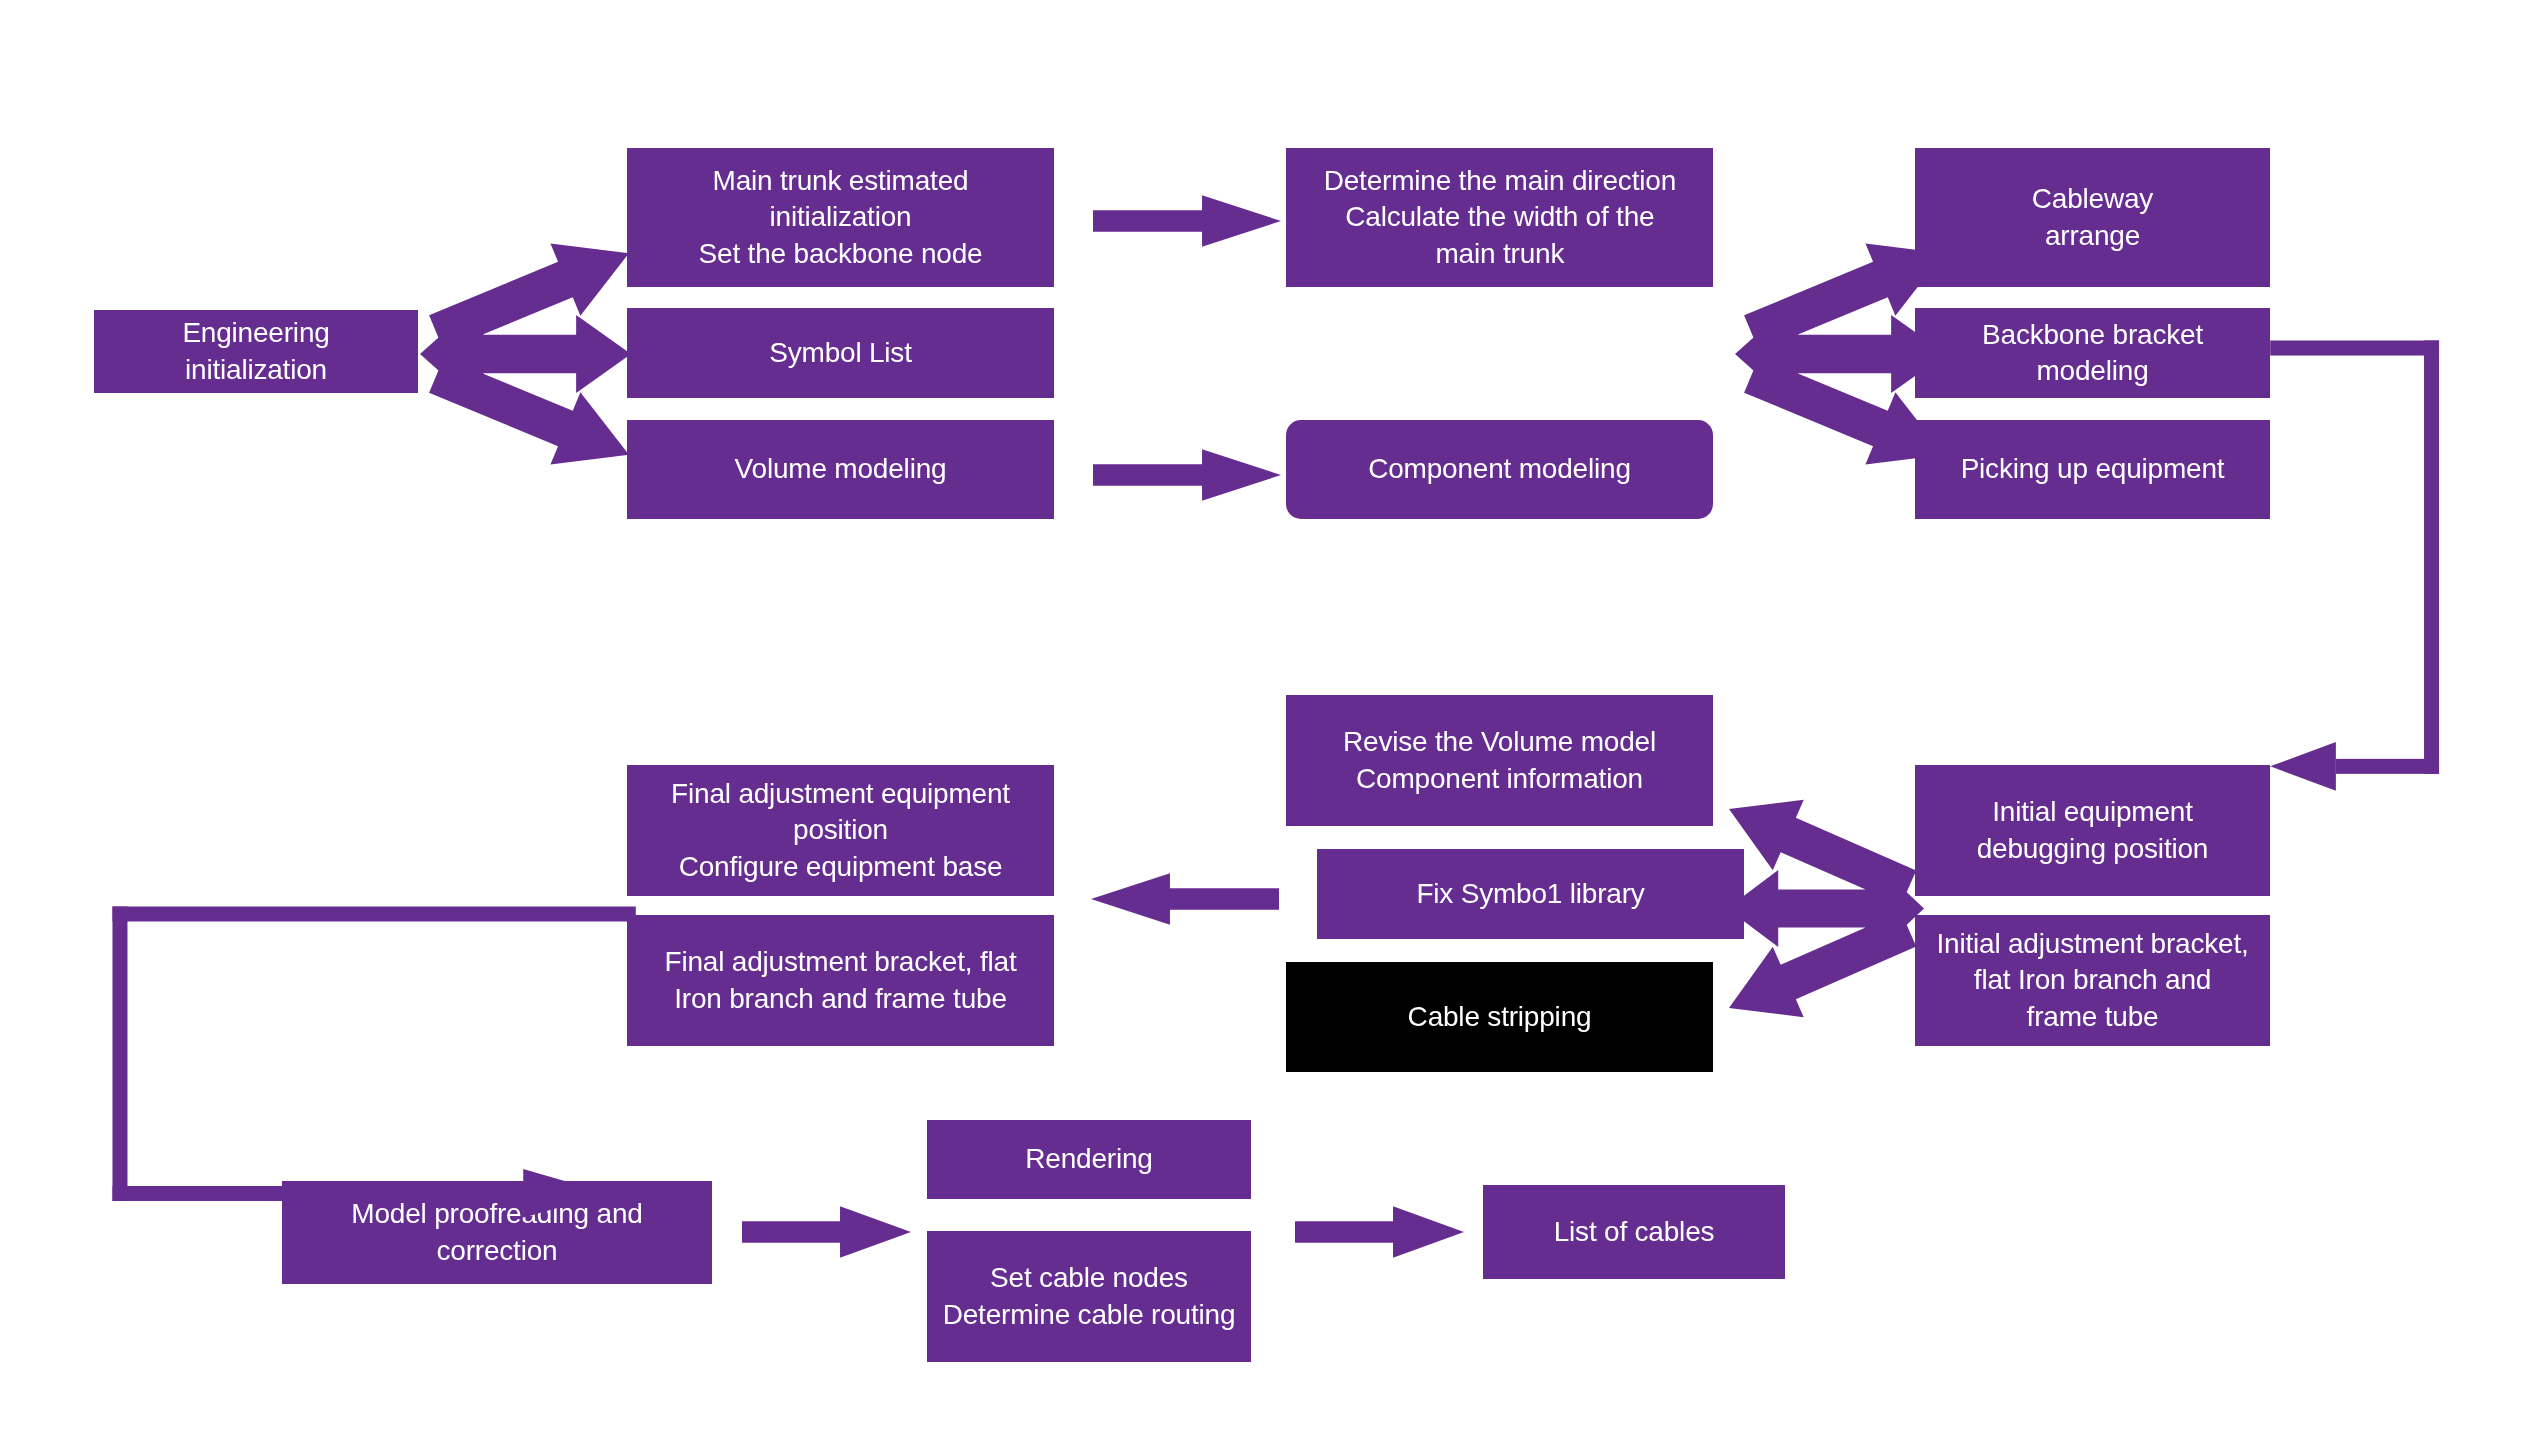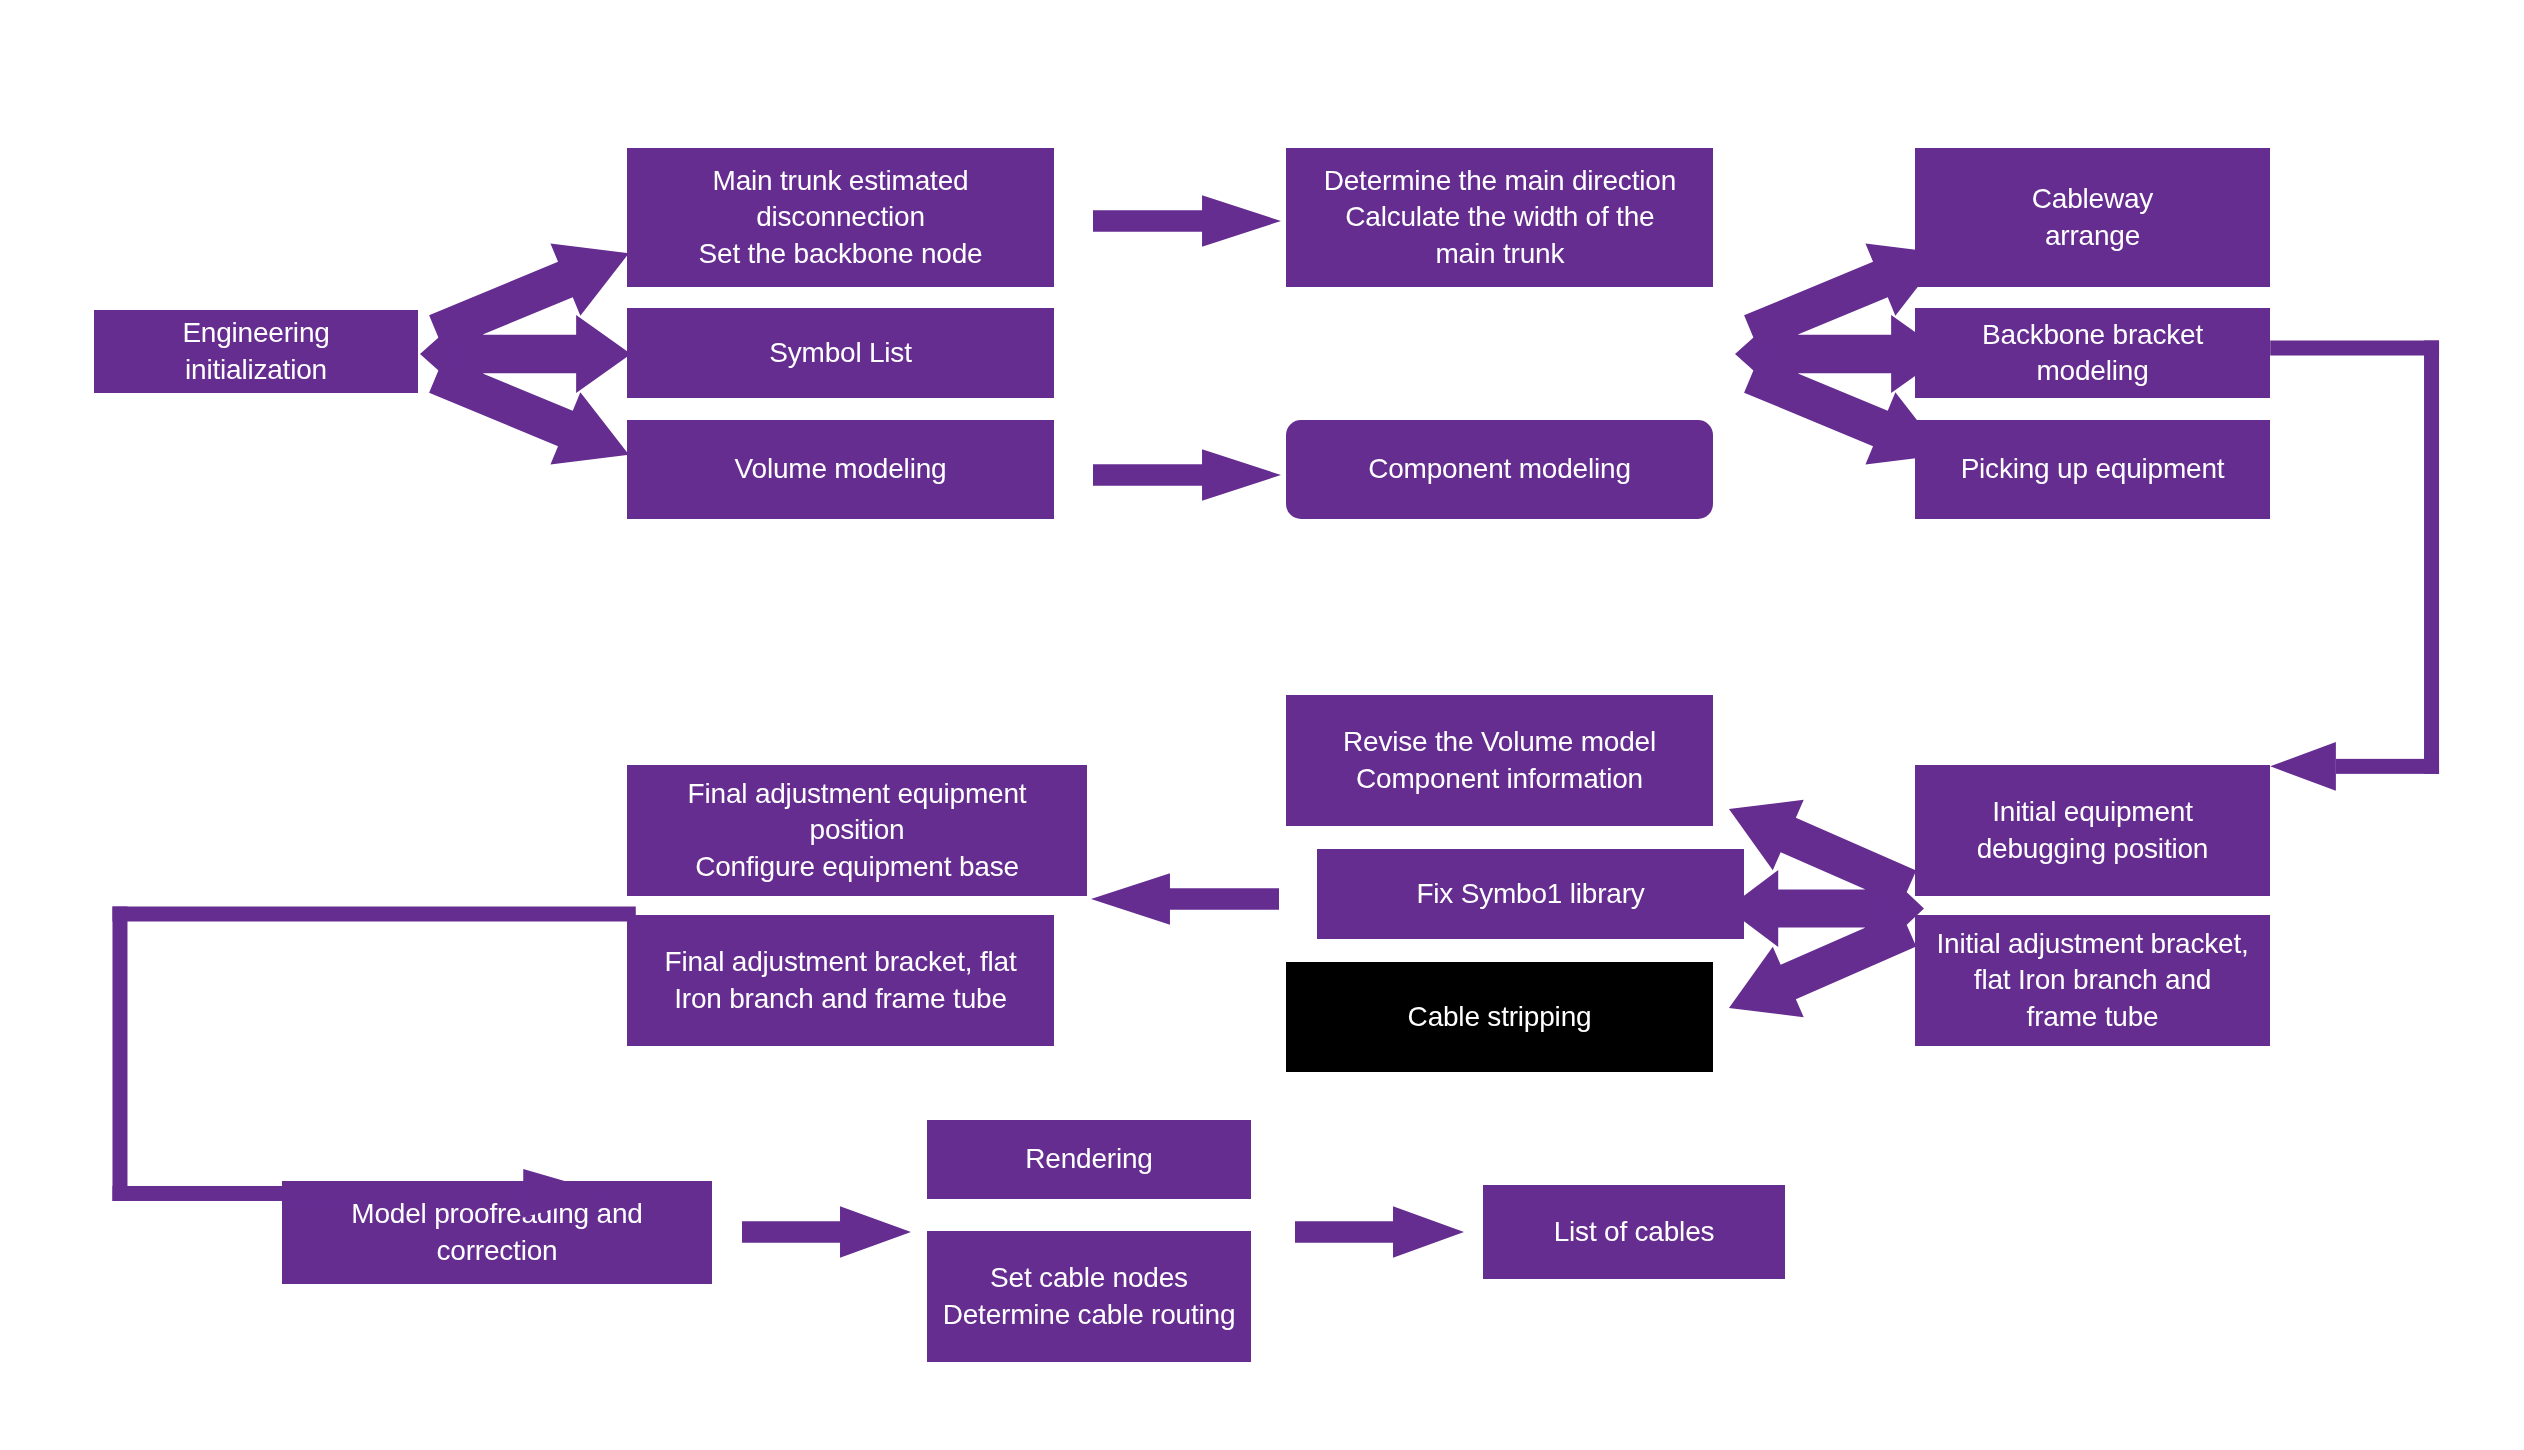--- a/index.html
+++ b/index.html
@@ -43,38 +43,38 @@
   }
 </style>
 </head>
 <body>
 
 <div id="canvas">
   <div id="nodes-layer">
       <div class="node" style="left: 94px; top: 310px; width: 324px; height: 83px; background: rgb(102, 45, 145);">Engineering
 initialization</div>
       <div class="node" style="left: 627px; top: 148px; width: 427px; height: 139px; background: rgb(102, 45, 145);">Main trunk estimated
-disconnection
+initialization
 Set the backbone node</div>
       <div class="node" style="left: 627px; top: 308px; width: 427px; height: 90px; background: rgb(102, 45, 145);">Symbol List</div>
       <div class="node" style="left: 627px; top: 420px; width: 427px; height: 99px; background: rgb(102, 45, 145);">Volume modeling</div>
       <div class="node" style="left: 1286px; top: 148px; width: 427px; height: 139px; background: rgb(102, 45, 145); padding-left: 12px;">Determine the main direction
 Calculate the width of the
 main trunk</div>
       <div class="node" style="left: 1286px; top: 420px; width: 427px; height: 99px; background: rgb(102, 45, 145); border-radius: 15px;">Component modeling</div>
       <div class="node" style="left: 1915px; top: 148px; width: 355px; height: 139px; background: rgb(102, 45, 145);">Cableway
 arrange</div>
       <div class="node" style="left: 1915px; top: 308px; width: 355px; height: 90px; background: rgb(102, 45, 145);">Backbone bracket
 modeling</div>
       <div class="node" style="left: 1915px; top: 420px; width: 355px; height: 99px; background: rgb(102, 45, 145);">Picking up equipment</div>
       <div class="node" style="left: 1286px; top: 695px; width: 427px; height: 131px; background: rgb(102, 45, 145);">Revise the Volume model
 Component information</div>
       <div class="node" style="left: 1286px; top: 849px; width: 427px; height: 90px; background: rgb(102, 45, 145); margin-left: 31px;">Fix Symbo1 library</div>
       <div class="node" style="left: 1286px; top: 962px; width: 427px; height: 110px; background: #000000;">Cable stripping</div>
-      <div class="node" style="left: 627px; top: 765px; width: 460px; height: 131px; background: rgb(102, 45, 145);">Final adjustment equipment
+      <div class="node" style="left: 627px; top: 765px; width: 427px; height: 131px; background: rgb(102, 45, 145);">Final adjustment equipment
 position
 Configure equipment base</div>
       <div class="node" style="left: 627px; top: 915px; width: 427px; height: 131px; background: rgb(102, 45, 145);">Final adjustment bracket, flat
 Iron branch and frame tube</div>
       <div class="node" style="left: 1915px; top: 765px; width: 355px; height: 131px; background: rgb(102, 45, 145);">Initial equipment
 debugging position</div>
       <div class="node" style="left: 1915px; top: 915px; width: 355px; height: 131px; background: rgb(102, 45, 145);">Initial adjustment bracket,
 flat Iron branch and
 frame tube</div>
       <div class="node" style="left: 282px; top: 1181px; width: 430px; height: 103px; background: rgb(102, 45, 145);">Model proofreading and

